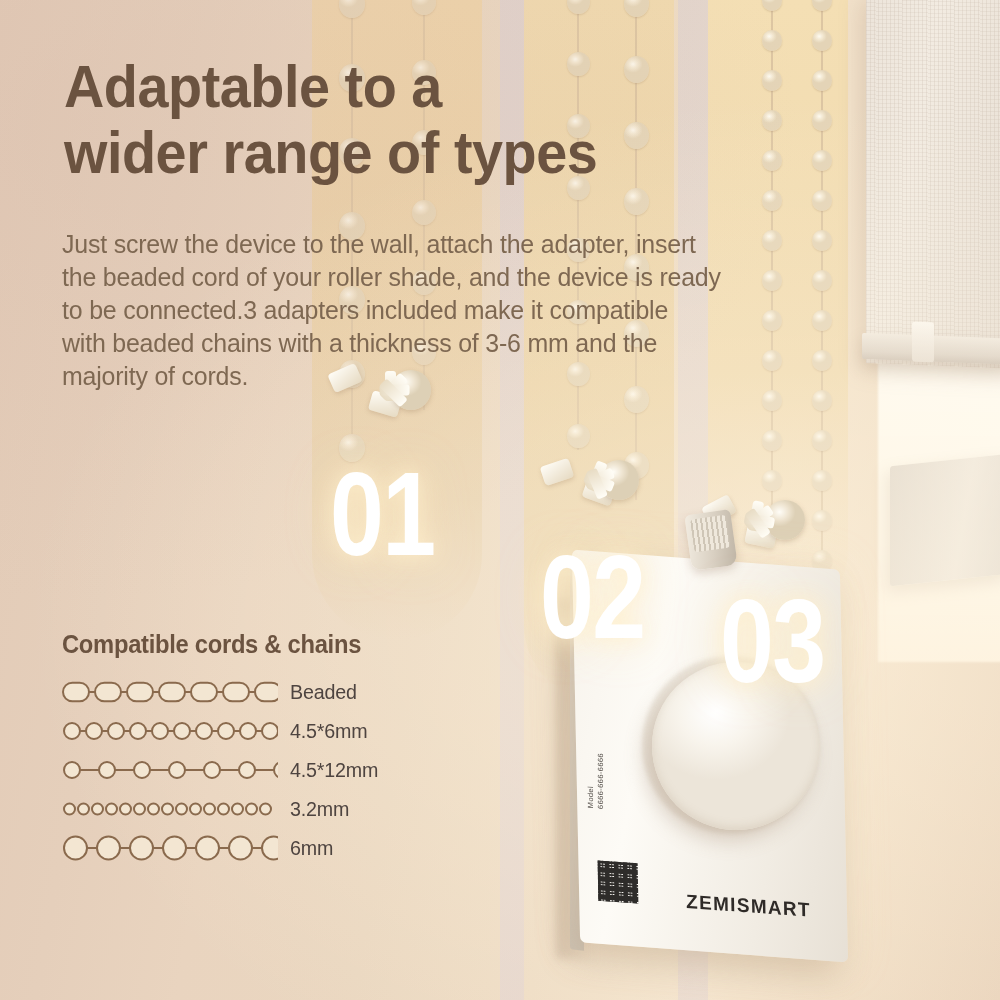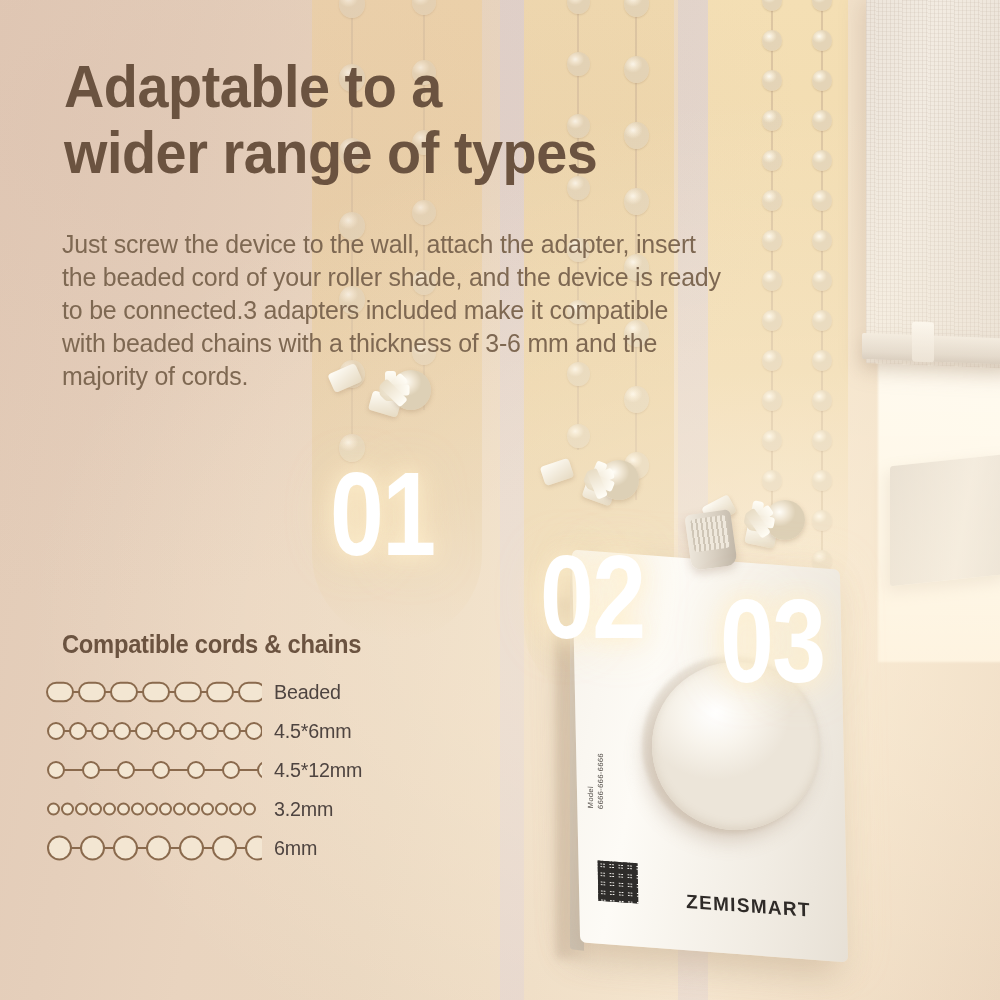--- a/index.html
+++ b/index.html
@@ -132,21 +132,21 @@
   .step.s1 { left:330px; top:455px; }
   .step.s2 { left:540px; top:538px; }
   .step.s3 { left:720px; top:582px; }
 
   
   .compat-title {
     position:absolute; left:62px; top:630px;
     font-size:25px; font-weight:700; color:#6b5340; letter-spacing:-.3px;
     transform:scaleX(.95); transform-origin:left top;
   }
-  .compat-rows { position:absolute; left:46px; top:672px; width:380px;text-align:center; }
+  .compat-rows { position:absolute; left:62px; top:672px; width:380px;text-align:center; }
   .crow { position:relative; height:39px; display:flex; align-items:center; }
   .crow .icon { width:216px; height:34px; flex:0 0 216px; position:relative; }
   .crow .lbl {
     margin-left:12px; font-size:20.5px; color:#4e4440; letter-spacing:-.2px;
     transform:scaleX(.96); transform-origin:left center;
   }
 
   
   .device-body {
     position:absolute; left:576px; top:560px; width:268px; height:392px;

